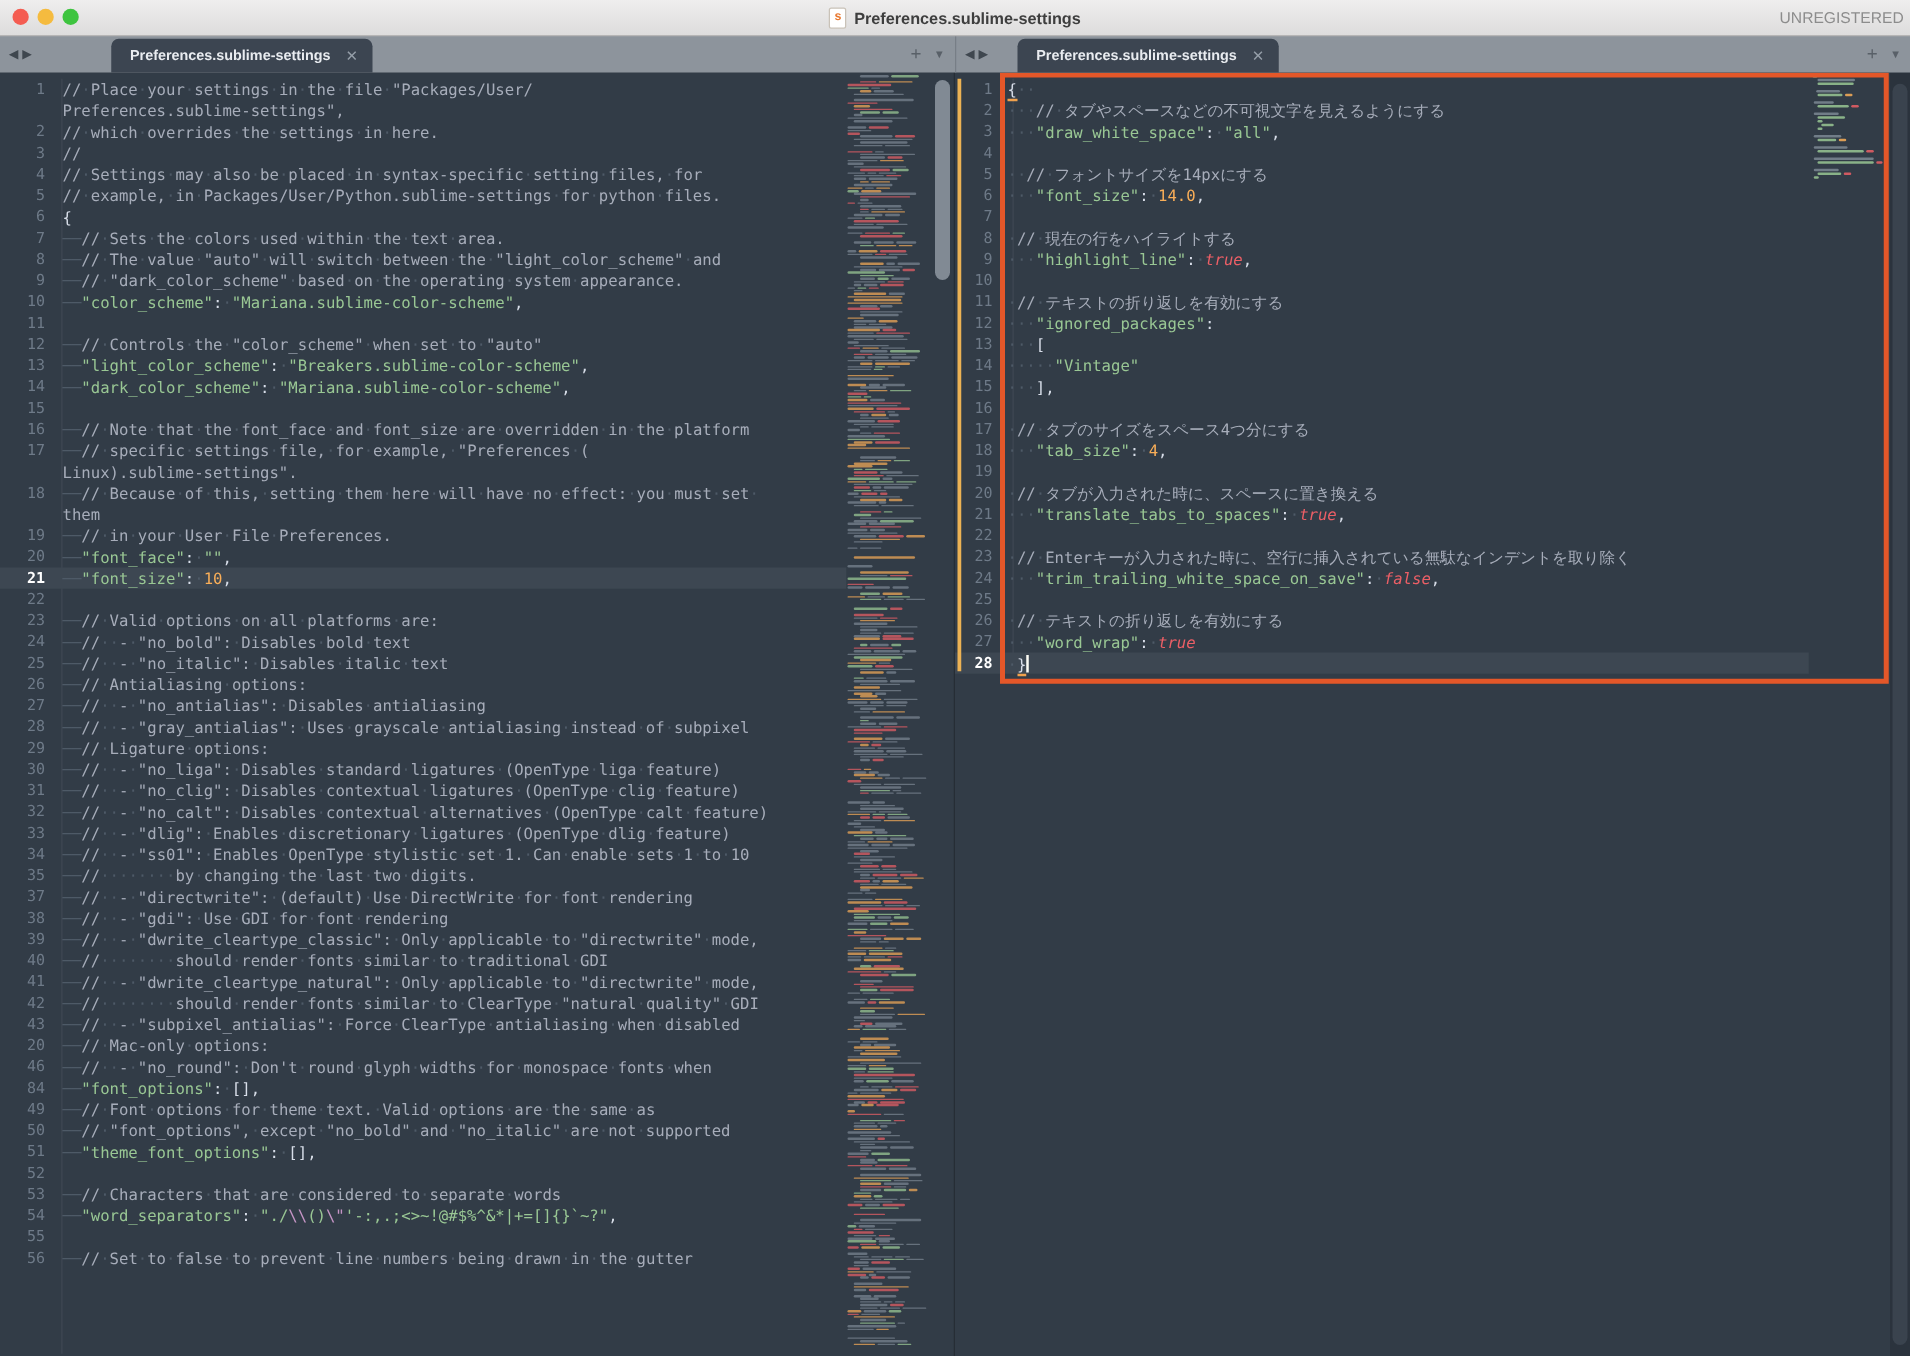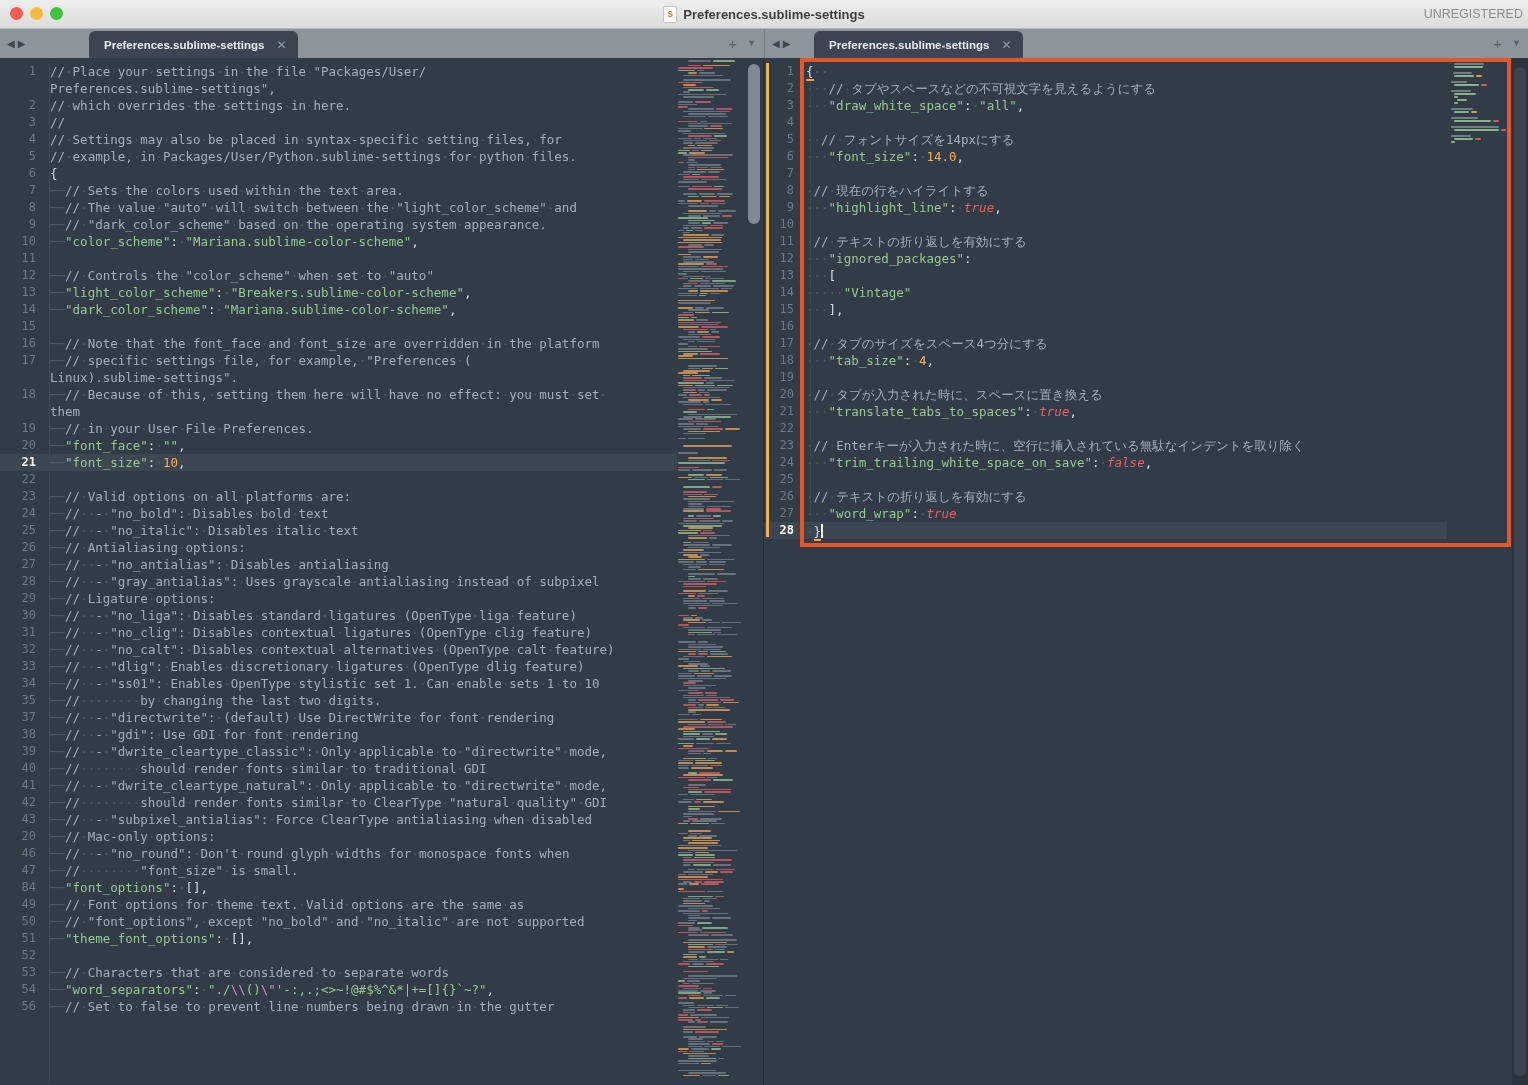--- a/index.html
+++ b/index.html
@@ -173,28 +173,28 @@
       <div class="crow"><span class="gnum">35</span><span class="code"><span class="ws">──</span><span class="cm">//</span><span class="ws">········</span><span class="cm">by</span><span class="ws">·</span><span class="cm">changing</span><span class="ws">·</span><span class="cm">the</span><span class="ws">·</span><span class="cm">last</span><span class="ws">·</span><span class="cm">two</span><span class="ws">·</span><span class="cm">digits.</span></span></div>
       <div class="crow"><span class="gnum">37</span><span class="code"><span class="ws">──</span><span class="cm">//</span><span class="ws">··</span><span class="cm">-</span><span class="ws">·</span><span class="cm">"directwrite":</span><span class="ws">·</span><span class="cm">(default)</span><span class="ws">·</span><span class="cm">Use</span><span class="ws">·</span><span class="cm">DirectWrite</span><span class="ws">·</span><span class="cm">for</span><span class="ws">·</span><span class="cm">font</span><span class="ws">·</span><span class="cm">rendering</span></span></div>
       <div class="crow"><span class="gnum">38</span><span class="code"><span class="ws">──</span><span class="cm">//</span><span class="ws">··</span><span class="cm">-</span><span class="ws">·</span><span class="cm">"gdi":</span><span class="ws">·</span><span class="cm">Use</span><span class="ws">·</span><span class="cm">GDI</span><span class="ws">·</span><span class="cm">for</span><span class="ws">·</span><span class="cm">font</span><span class="ws">·</span><span class="cm">rendering</span></span></div>
       <div class="crow"><span class="gnum">39</span><span class="code"><span class="ws">──</span><span class="cm">//</span><span class="ws">··</span><span class="cm">-</span><span class="ws">·</span><span class="cm">"dwrite_cleartype_classic":</span><span class="ws">·</span><span class="cm">Only</span><span class="ws">·</span><span class="cm">applicable</span><span class="ws">·</span><span class="cm">to</span><span class="ws">·</span><span class="cm">"directwrite"</span><span class="ws">·</span><span class="cm">mode,</span></span></div>
       <div class="crow"><span class="gnum">40</span><span class="code"><span class="ws">──</span><span class="cm">//</span><span class="ws">········</span><span class="cm">should</span><span class="ws">·</span><span class="cm">render</span><span class="ws">·</span><span class="cm">fonts</span><span class="ws">·</span><span class="cm">similar</span><span class="ws">·</span><span class="cm">to</span><span class="ws">·</span><span class="cm">traditional</span><span class="ws">·</span><span class="cm">GDI</span></span></div>
       <div class="crow"><span class="gnum">41</span><span class="code"><span class="ws">──</span><span class="cm">//</span><span class="ws">··</span><span class="cm">-</span><span class="ws">·</span><span class="cm">"dwrite_cleartype_natural":</span><span class="ws">·</span><span class="cm">Only</span><span class="ws">·</span><span class="cm">applicable</span><span class="ws">·</span><span class="cm">to</span><span class="ws">·</span><span class="cm">"directwrite"</span><span class="ws">·</span><span class="cm">mode,</span></span></div>
       <div class="crow"><span class="gnum">42</span><span class="code"><span class="ws">──</span><span class="cm">//</span><span class="ws">········</span><span class="cm">should</span><span class="ws">·</span><span class="cm">render</span><span class="ws">·</span><span class="cm">fonts</span><span class="ws">·</span><span class="cm">similar</span><span class="ws">·</span><span class="cm">to</span><span class="ws">·</span><span class="cm">ClearType</span><span class="ws">·</span><span class="cm">"natural</span><span class="ws">·</span><span class="cm">quality"</span><span class="ws">·</span><span class="cm">GDI</span></span></div>
       <div class="crow"><span class="gnum">43</span><span class="code"><span class="ws">──</span><span class="cm">//</span><span class="ws">··</span><span class="cm">-</span><span class="ws">·</span><span class="cm">"subpixel_antialias":</span><span class="ws">·</span><span class="cm">Force</span><span class="ws">·</span><span class="cm">ClearType</span><span class="ws">·</span><span class="cm">antialiasing</span><span class="ws">·</span><span class="cm">when</span><span class="ws">·</span><span class="cm">disabled</span></span></div>
       <div class="crow"><span class="gnum">20</span><span class="code"><span class="ws">──</span><span class="cm">//</span><span class="ws">·</span><span class="cm">Mac-only</span><span class="ws">·</span><span class="cm">options:</span></span></div>
       <div class="crow"><span class="gnum">46</span><span class="code"><span class="ws">──</span><span class="cm">//</span><span class="ws">··</span><span class="cm">-</span><span class="ws">·</span><span class="cm">"no_round":</span><span class="ws">·</span><span class="cm">Don't</span><span class="ws">·</span><span class="cm">round</span><span class="ws">·</span><span class="cm">glyph</span><span class="ws">·</span><span class="cm">widths</span><span class="ws">·</span><span class="cm">for</span><span class="ws">·</span><span class="cm">monospace</span><span class="ws">·</span><span class="cm">fonts</span><span class="ws">·</span><span class="cm">when</span></span></div>
-      <div class="crow"><span class="gnum">47</span><span class="code"><span class="ws">──</span><span class="cm">//</span><span class="ws">········</span><span class="cm">"font_size"</span><span class="ws">·</span><span class="cm">is</span><span class="ws">·</span><span class="cm">small.</span></span></div>
       <div class="crow"><span class="gnum">84</span><span class="code"><span class="ws">──</span><span class="st">"font_options"</span><span class="pn">:</span><span class="ws">·</span><span class="pn">[</span><span class="pn">]</span><span class="pn">,</span></span></div>
       <div class="crow"><span class="gnum">49</span><span class="code"><span class="ws">──</span><span class="cm">//</span><span class="ws">·</span><span class="cm">Font</span><span class="ws">·</span><span class="cm">options</span><span class="ws">·</span><span class="cm">for</span><span class="ws">·</span><span class="cm">theme</span><span class="ws">·</span><span class="cm">text.</span><span class="ws">·</span><span class="cm">Valid</span><span class="ws">·</span><span class="cm">options</span><span class="ws">·</span><span class="cm">are</span><span class="ws">·</span><span class="cm">the</span><span class="ws">·</span><span class="cm">same</span><span class="ws">·</span><span class="cm">as</span></span></div>
       <div class="crow"><span class="gnum">50</span><span class="code"><span class="ws">──</span><span class="cm">//</span><span class="ws">·</span><span class="cm">"font_options",</span><span class="ws">·</span><span class="cm">except</span><span class="ws">·</span><span class="cm">"no_bold"</span><span class="ws">·</span><span class="cm">and</span><span class="ws">·</span><span class="cm">"no_italic"</span><span class="ws">·</span><span class="cm">are</span><span class="ws">·</span><span class="cm">not</span><span class="ws">·</span><span class="cm">supported</span></span></div>
       <div class="crow"><span class="gnum">51</span><span class="code"><span class="ws">──</span><span class="st">"theme_font_options"</span><span class="pn">:</span><span class="ws">·</span><span class="pn">[</span><span class="pn">]</span><span class="pn">,</span></span></div>
       <div class="crow"><span class="gnum">52</span><span class="code"></span></div>
       <div class="crow"><span class="gnum">53</span><span class="code"><span class="ws">──</span><span class="cm">//</span><span class="ws">·</span><span class="cm">Characters</span><span class="ws">·</span><span class="cm">that</span><span class="ws">·</span><span class="cm">are</span><span class="ws">·</span><span class="cm">considered</span><span class="ws">·</span><span class="cm">to</span><span class="ws">·</span><span class="cm">separate</span><span class="ws">·</span><span class="cm">words</span></span></div>
       <div class="crow"><span class="gnum">54</span><span class="code"><span class="ws">──</span><span class="st">"word_separators"</span><span class="pn">:</span><span class="ws">·</span><span class="st">"./</span><span class="esc">\\</span><span class="st">()</span><span class="esc">\"</span><span class="st">'-:,.;&lt;&gt;~!@#$%^&amp;*|+=[]{}`~?"</span><span class="pn">,</span></span></div>
+      <div class="crow"><span class="gnum">55</span><span class="code"></span></div>
       <div class="crow"><span class="gnum">56</span><span class="code"><span class="ws">──</span><span class="cm">//</span><span class="ws">·</span><span class="cm">Set</span><span class="ws">·</span><span class="cm">to</span><span class="ws">·</span><span class="cm">false</span><span class="ws">·</span><span class="cm">to</span><span class="ws">·</span><span class="cm">prevent</span><span class="ws">·</span><span class="cm">line</span><span class="ws">·</span><span class="cm">numbers</span><span class="ws">·</span><span class="cm">being</span><span class="ws">·</span><span class="cm">drawn</span><span class="ws">·</span><span class="cm">in</span><span class="ws">·</span><span class="cm">the</span><span class="ws">·</span><span class="cm">gutter</span></span></div>
     </div>
   <div class="minimap" id="minimap-left">
       <div class="mrow" style="height: 1.5px; margin-bottom: 0.93px;">
         <span style="margin-left: 10px; width: 22.9366px; background: rgba(166, 178, 190, 0.45);"></span>
         <span style="margin-left: 2px; width: 21.8629px; background: rgba(153, 199, 148, 0.75);"></span>
       </div>
       <div class="mrow" style="height: 1.5px; margin-bottom: 0.93px;"></div>
       <div class="mrow" style="height: 1.5px; margin-bottom: 0.93px;">
         <span style="margin-left: 10px; width: 13.0736px; background: rgba(236, 95, 102, 0.7);"></span>

